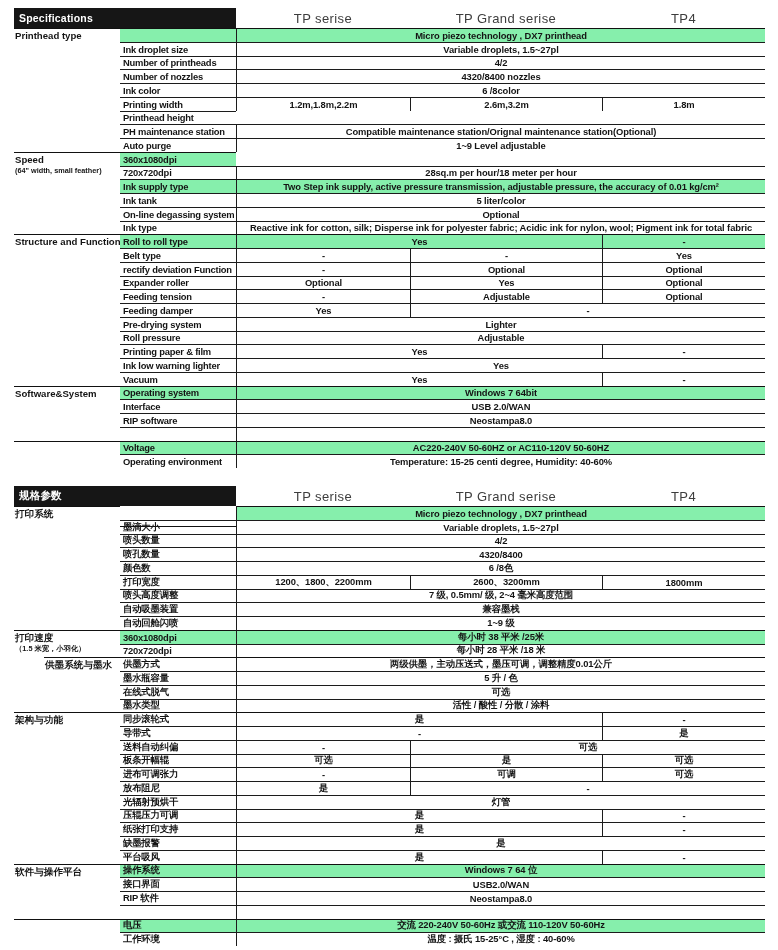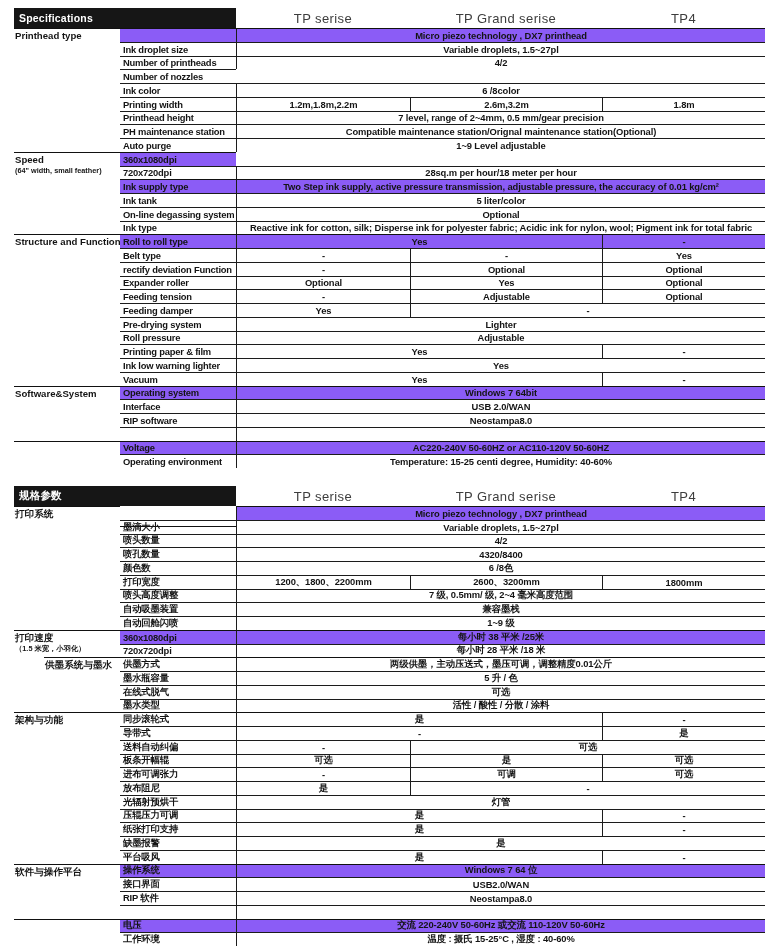--- a/index.html
+++ b/index.html
@@ -36,49 +36,49 @@
     grid-column:2;display:flex;align-items:center;padding-left:3px;
     font-size:9.4px;font-weight:700;white-space:nowrap;overflow:hidden;
     letter-spacing:-0.2px;
   }
   .vcell{
     display:flex;align-items:center;justify-content:center;
     font-size:9.4px;font-weight:700;white-space:nowrap;overflow:hidden;
     border-left:1px solid #1c1c1c;letter-spacing:-0.1px;
   }
   .group-start{border-top:1.6px solid #111111;}
-  .gray{background:#8b5cf6;}
+  .gray{background:#86efac;}
 </style>
 </head>
 <body>
 
 <div id="tables">
     <div class="spec-table">
       <div class="hdr-bar">Specifications</div>
       <div class="hdr-col" style="grid-area: 1 / 3;">TP serise</div>
       <div class="hdr-col" style="grid-area: 1 / 4;">TP Grand serise</div>
       <div class="hdr-col" style="grid-area: 1 / 5;">TP4</div>
       <div class="cat" style="grid-row: 2 / span 9;">
         <div class="cat-label">Printhead type</div>
       </div>
       <div class="cell label gray group-start" style="grid-row: 2;"></div>
       <div class="cell vcell gray group-start" style="grid-area: 2 / 3 / auto / span 3;">Micro piezo technology , DX7 printhead</div>
       <div class="cell label" style="grid-row: 3;">Ink droplet size</div>
       <div class="cell vcell" style="grid-area: 3 / 3 / auto / span 3;">Variable droplets,  1.5~27pl</div>
       <div class="cell label" style="grid-row: 4;">Number of printheads</div>
       <div class="cell vcell" style="grid-area: 4 / 3 / auto / span 3;">4/2</div>
       <div class="cell label" style="grid-row: 5;">Number of nozzles</div>
+      <div class="cell vcell" style="grid-area: 5 / 3 / auto / span 3;">4320/8400 nozzles</div>
       <div class="cell label" style="grid-row: 6;">Ink color</div>
       <div class="cell vcell" style="grid-area: 6 / 3 / auto / span 3;">6 /8color</div>
       <div class="cell label" style="grid-row: 7;">Printing width</div>
       <div class="cell vcell" style="grid-area: 7 / 3 / auto / span 1;">1.2m,1.8m,2.2m</div>
       <div class="cell vcell" style="grid-area: 7 / 4 / auto / span 1;">2.6m,3.2m</div>
       <div class="cell vcell" style="grid-area: 7 / 5 / auto / span 1;">1.8m</div>
       <div class="cell label" style="grid-row: 8;">Printhead height</div>
-      <div class="cell vcell" style="grid-area: 8 / 3 / auto / span 3;">7 level,  range of 2~4mm, 0.5 mm/gear precision</div>
       <div class="cell label" style="grid-row: 9;">PH maintenance station</div>
       <div class="cell vcell" style="grid-area: 9 / 3 / auto / span 3;">Compatible maintenance station/Orignal maintenance station(Optional)</div>
       <div class="cell label" style="grid-row: 10;">Auto purge</div>
       <div class="cell vcell" style="grid-area: 10 / 3 / auto / span 3;">1~9 Level adjustable</div>
       <div class="cat" style="grid-row: 11 / span 2;">
         <div class="cat-label">Speed</div>
         <div class="cat-note">(64" width, small feather)</div>
       </div>
       <div class="cell label gray group-start" style="grid-row: 11;">360x1080dpi</div>
       <div class="cell label" style="grid-row: 12;">720x720dpi</div>

